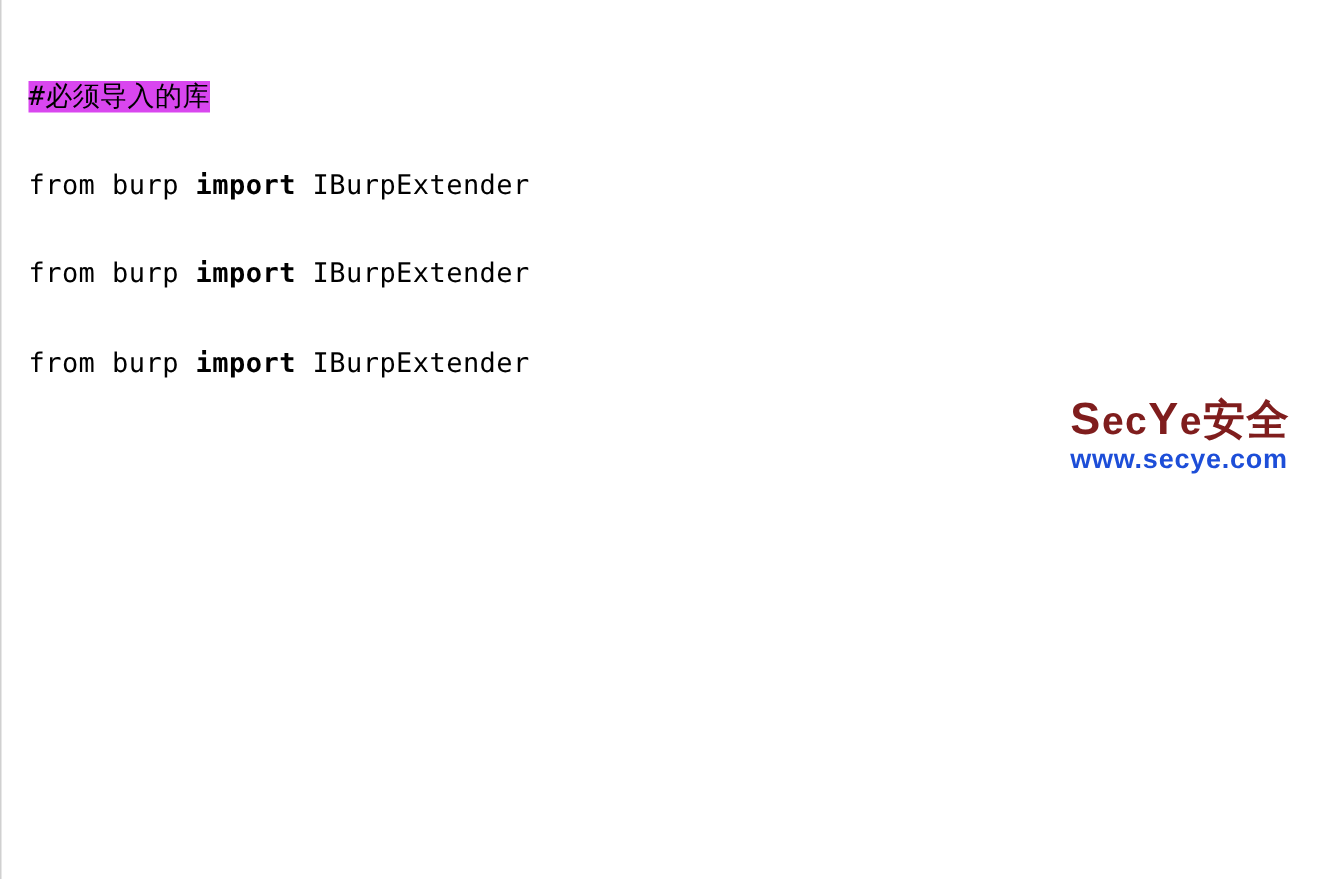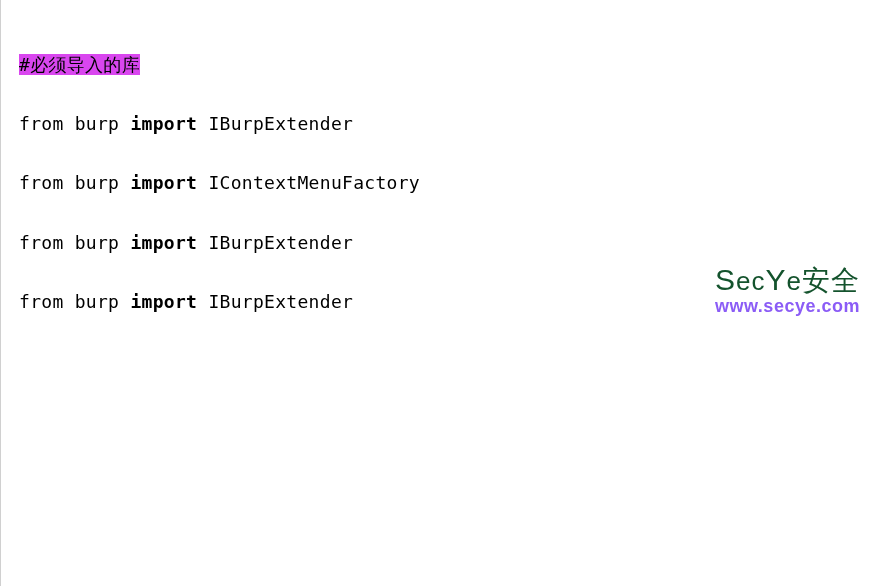--- a/index.html
+++ b/index.html
@@ -36,50 +36,49 @@
     }
     .watermark {
       position: absolute;
       right: 22px;
       top: 265px;
       text-align: left;
       font-family: "Comic Sans MS", cursive, sans-serif;
       line-height: 1.0;
     }
     .watermark-top {
-      color: #14532d;
+      color: #7f1d1d;
       font-size: 26px;
-      font-weight: normal;
+      font-weight: bold;
       letter-spacing: 1px;
     }
     .watermark-top .sec-s {
       font-size: 30px;
     }
     .watermark-top .sec-y {
       font-size: 30px;
     }
     .watermark-top .cn {
       font-family: "STKaiti", "KaiTi", serif;
       font-size: 28px;
     }
     .watermark-bottom {
-      color: #8b5cf6;
+      color: #1d4ed8;
       font-size: 18px;
       font-weight: bold;
       letter-spacing: 0.5px;
       margin-top: 2px;
     }
   </style>
 </head>
 <body>
 
 <div class="code-block">
 <div><span class="comment-hash">#必须导入的库</span></div>
 <div><span>from</span> <span>burp</span> <span class="keyword">import</span> <span>IBurpExtender</span></div>
-<div><span>from</span> <span>burp</span> <span class="keyword">import</span> <span>IContextMenuFactory</span></div>
 <div><span>from</span> <span>burp</span> <span class="keyword">import</span> <span>IBurpExtender</span></div>
 <div><span>from</span> <span>burp</span> <span class="keyword">import</span> <span>IBurpExtender</span></div>
 <div class="blank-line"></div>
 <div class="blank-line"></div>
 <div></div>
 
 
 
 
 

